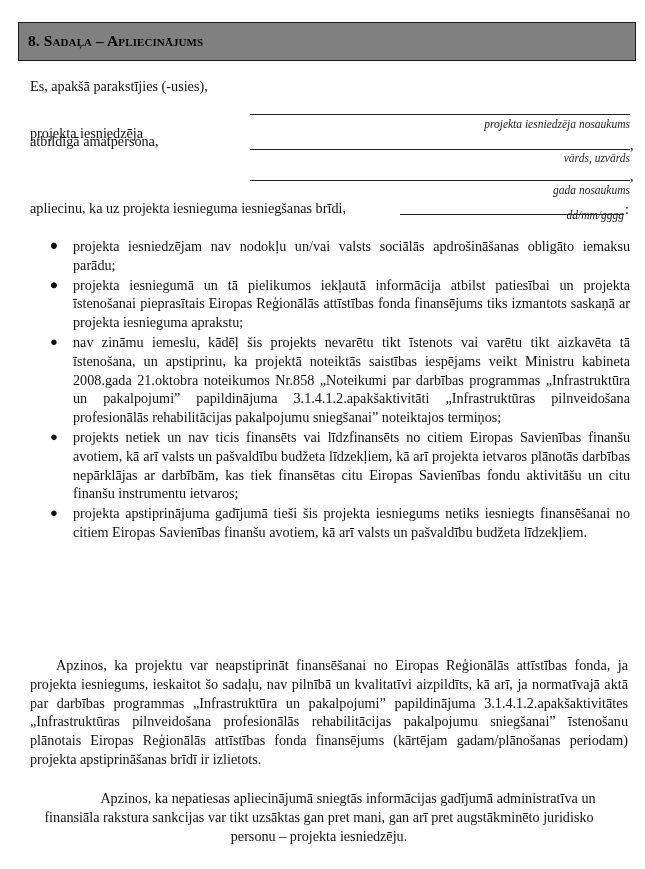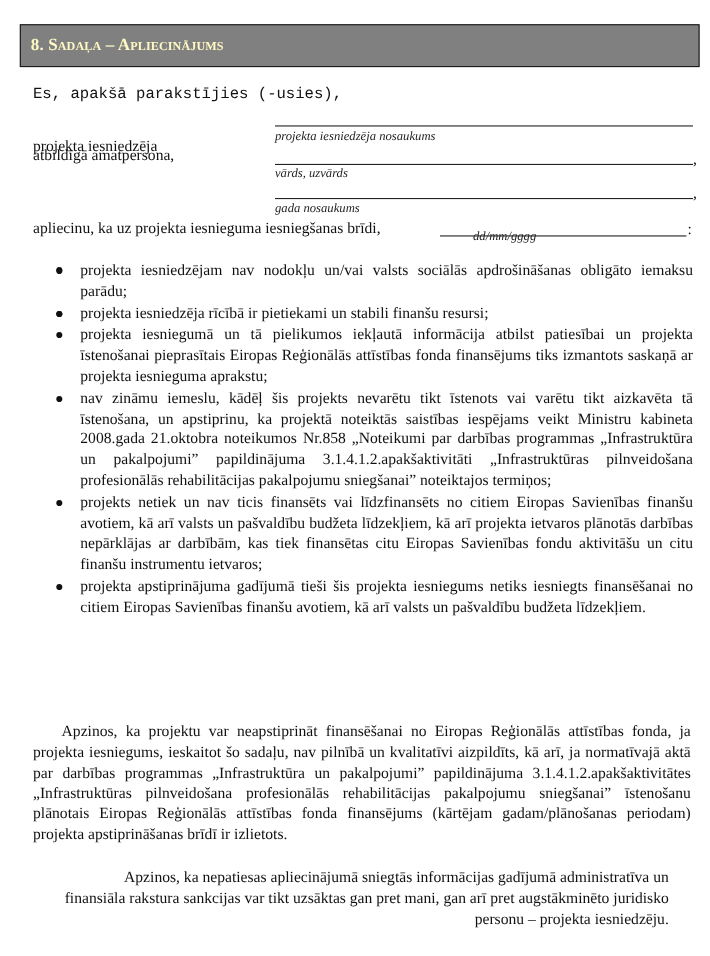--- a/index.html
+++ b/index.html
@@ -7,54 +7,54 @@
       width: 645px; height: 869px; overflow: hidden; position: relative;
       font-family: "Liberation Serif", "DejaVu Serif", serif;
       color: #111111; font-size: 14.2px;
     }
     .header-bar {
       position: absolute; left: 18px; top: 22px; width: 618px; height: 39px;
       background: #808080; border: 1.5px solid #1a1a1a; box-sizing: border-box;
     }
     .header-bar .title {
       position: absolute; left: 9px; top: 9px;
-      font-weight: bold; font-size: 15.5px; color: #fef9c3;
+      font-weight: bold; font-size: 15.5px; color: #000000;
       font-variant: small-caps; letter-spacing: 0.1px;
     }
     .abs { position: absolute; white-space: nowrap; line-height: 18px; }
     .line { position: absolute; height: 0; border-top: 1px solid #222; }
-    .caption { position: absolute; font-style: italic; font-size: 11.5px; line-height: 14px; color: #222; text-align: left; }
+    .caption { position: absolute; font-style: italic; font-size: 11.5px; line-height: 14px; color: #222; text-align: right; }
     .punct { position: absolute; line-height: 18px; }
 
     .bullets {
       position: absolute; left: 50px; top: 236px; width: 580px;
       margin: 0; padding: 0; list-style: none;
     }
     .bullets li {
       position: relative; padding-left: 23px; line-height: 18.8px;
       text-align: justify; margin-bottom: 1px;
     }
     .bullets li .bullet-dot {
       position: absolute; left: 0; top: 0; font-size: 13px;
     }
     .para {
       position: absolute; left: 30px; width: 598px; line-height: 18.8px;
       text-align: justify; margin: 0;
     }
     .para1 { top: 656px; text-indent: 26px; }
-    .para2 { top: 789px; width: 578px; text-align: right; text-indent: 58px; }
+    .para2 { top: 789px; width: 578px; text-align: center; text-indent: 58px; }
   </style>
 </head>
 <body>
 
 <div class="header-bar">
   <span class="title">8. Sadaļa – Apliecinājums</span>
 </div>
 
-<span class="abs" style="left:30px; top:77px;font-family:Liberation Mono, monospace;">Es, apakšā parakstījies (-usies),</span>
+<span class="abs" style="left:30px; top:77px;">Es, apakšā parakstījies (-usies),</span>
 <span class="abs" style="left:30px; top:96px;margin-top:28px;">projekta iesniedzēja</span>
 
 <div class="line" style="left:250px; top:114px; width:380px;"></div>
 <div class="caption" style="left:250px; top:117px; width:380px;">projekta iesniedzēja nosaukums</div>
 
 <span class="abs" style="left:30px; top:132px;">atbildīgā amatpersona,</span>
 <div class="line" style="left:250px; top:149px; width:380px;"></div>
 <span class="punct" style="left:630px; top:136px;">,</span>
 <div class="caption" style="left:250px; top:151px; width:380px;">vārds, uzvārds</div>
 
@@ -64,21 +64,21 @@
 
 <span class="abs" style="left:30px; top:199px;">apliecinu, ka uz projekta iesnieguma iesniegšanas brīdi,</span>
 <div class="line" style="left:400px; top:214px; width:224px;"></div>
 <span class="punct" style="left:625px; top:200px;">:</span>
 <div class="caption" style="left:400px; top:208px; width:224px; padding-left:30px; box-sizing:border-box;">dd/mm/gggg</div>
 
 <ul class="bullets">
   <li><span class="bullet-dot">●</span></li>
   <li><span class="bullet-dot">●</span><span>projekta iesniedzējam nav nodokļu un/vai valsts sociālās apdrošināšanas obligāto iemaksu parādu;</span></li>
   <li><span class="bullet-dot">●</span></li>
-  <li><span class="bullet-dot">●</span><span>projekta iesniedzēja rīcībā ir pietiekami un stabili finanšu resursi;</span></li>
+  <li><span class="bullet-dot">●</span></li>
   <li><span class="bullet-dot">●</span><span>projekta iesniegumā un tā pielikumos iekļautā informācija atbilst patiesībai un projekta īstenošanai pieprasītais Eiropas Reģionālās attīstības fonda finansējums tiks izmantots saskaņā ar projekta iesnieguma aprakstu;</span></li>
   <li><span class="bullet-dot">●</span><span>nav zināmu iemeslu, kādēļ šis projekts nevarētu tikt īstenots vai varētu tikt aizkavēta tā īstenošana, un apstiprinu, ka projektā noteiktās saistības iespējams veikt Ministru kabineta 2008.gada 21.oktobra noteikumos Nr.858 „Noteikumi par darbības programmas „Infrastruktūra un pakalpojumi” papildinājuma 3.1.4.1.2.apakšaktivitāti „Infrastruktūras pilnveidošana profesionālās rehabilitācijas pakalpojumu sniegšanai” noteiktajos termiņos;</span></li>
   <li><span class="bullet-dot">●</span><span>projekts netiek un nav ticis finansēts vai līdzfinansēts no citiem Eiropas Savienības finanšu avotiem, kā arī valsts un pašvaldību budžeta līdzekļiem, kā arī projekta ietvaros plānotās darbības nepārklājas ar darbībām, kas tiek finansētas citu Eiropas Savienības fondu aktivitāšu un citu finanšu instrumentu ietvaros;</span></li>
   <li><span class="bullet-dot">●</span><span>projekta apstiprinājuma gadījumā tieši šis projekta iesniegums netiks iesniegts finansēšanai no citiem Eiropas Savienības finanšu avotiem, kā arī valsts un pašvaldību budžeta līdzekļiem.</span></li>
 </ul>
 
 <p class="para para1">Apzinos, ka projektu var neapstiprināt finansēšanai no Eiropas Reģionālās attīstības fonda, ja projekta iesniegums, ieskaitot šo sadaļu, nav pilnībā un kvalitatīvi aizpildīts, kā arī, ja normatīvajā aktā par darbības programmas „Infrastruktūra un pakalpojumi” papildinājuma 3.1.4.1.2.apakšaktivitātes „Infrastruktūras pilnveidošana profesionālās rehabilitācijas pakalpojumu sniegšanai” īstenošanu plānotais Eiropas Reģionālās attīstības fonda finansējums (kārtējam gadam/plānošanas periodam) projekta apstiprināšanas brīdī ir izlietots.</p>
 <p class="para para2">Apzinos, ka nepatiesas apliecinājumā sniegtās informācijas gadījumā administratīva un finansiāla rakstura sankcijas var tikt uzsāktas gan pret mani, gan arī pret augstākminēto juridisko personu – projekta iesniedzēju.</p>
 
 </body></html>

